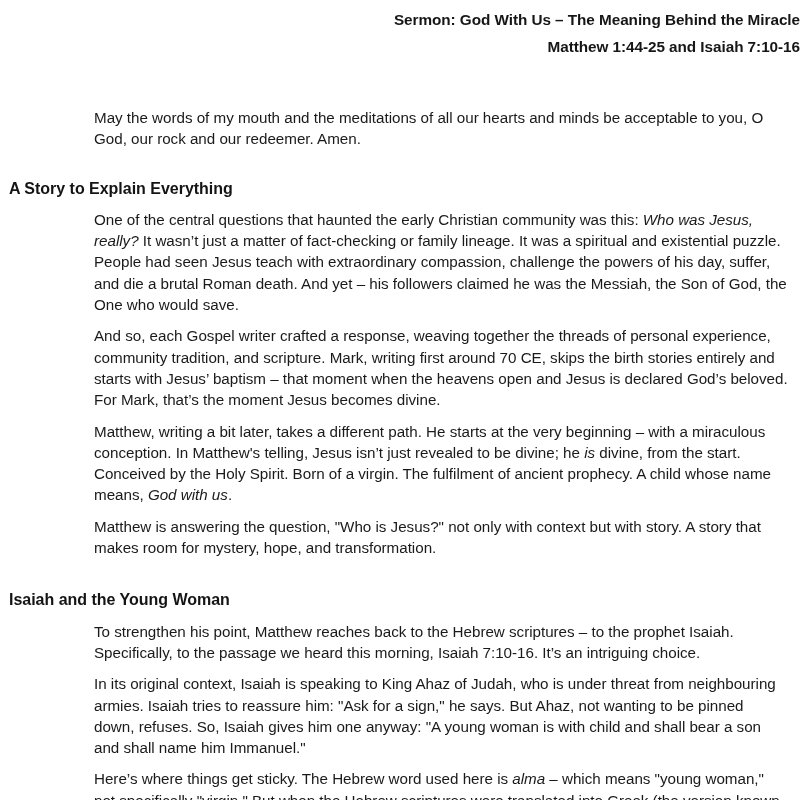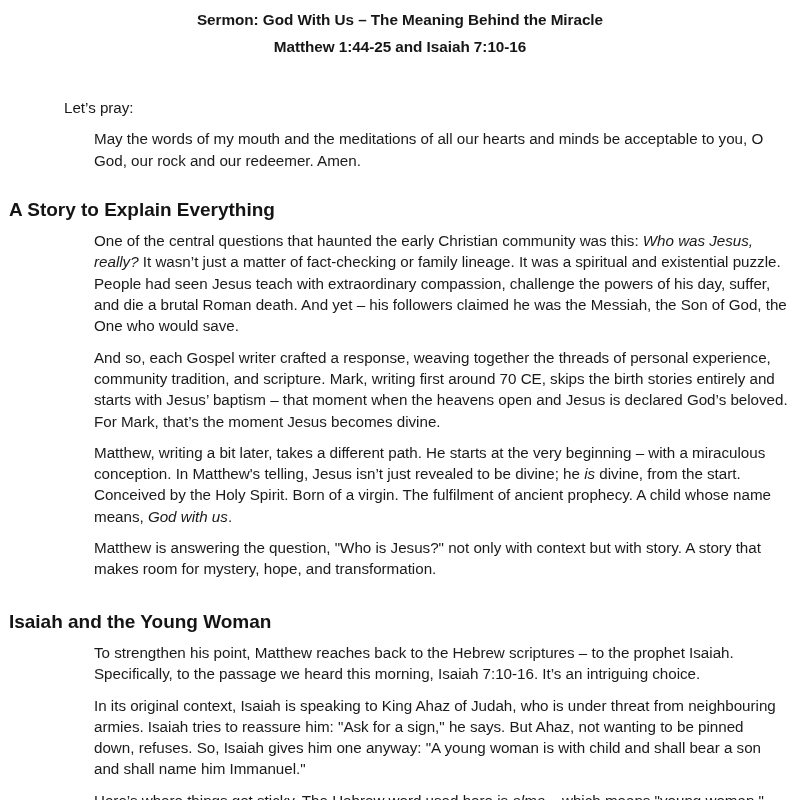--- a/index.html
+++ b/index.html
@@ -30,20 +30,21 @@
   .doc-title-block {
     padding-top: 6px;
     text-align: center;
   }
   .doc-title-line {
     font-size: 15.3px;
     font-weight: bold;
     line-height: 27px;
     letter-spacing: -0.05px;
     color: #161616;
+    text-align: right;
   }
 
   
   .para {
     font-size: 15.2px;
     line-height: 21.3px;
     color: #1a1a1a;
     margin: 0;
     text-align: left;
     letter-spacing: -0.02px;
@@ -55,21 +56,21 @@
     margin-right: 30px;
   }
   
   .indent-2 {
     margin-left: 94px;
     margin-right: 12px;
   }
 
   
   .section-heading {
-    font-size: 19px;
+    font-size: 16px;
     font-weight: bold;
     line-height: 21.3px;
     margin-left: 9px;
     color: #141414;
     letter-spacing: -0.02px;
   }
 
   
   .gap-after-title   { height: 37px; }
   .gap-sm            { height: 10px; }
@@ -84,21 +85,20 @@
 
 <div id="page">
 
   <div class="doc-title-block">
     <div class="doc-title-line">Sermon: God With Us – The Meaning Behind the Miracle</div>
     <div class="doc-title-line">Matthew 1:44-25 and Isaiah 7:10-16</div>
   </div>
 
   <div class="gap-after-title"></div>
 
-  <p class="para indent-1">Let’s pray:</p>
 
   <div class="gap-sm"></div>
 
   <p class="para indent-2">May the words of my mouth and the meditations of all our hearts and minds be acceptable to you, O God, our rock and our redeemer. Amen.</p>
 
   <div id="sections-root">
       <div class="gap-before-head"></div>
       <div class="section-heading">A Story to Explain Everything</div>
       <div class="gap-after-head"></div>
       <p class="para indent-2"><span>One of the central questions that haunted the early Christian community was this: </span><em class="it">Who was Jesus, really?</em><span> It wasn’t just a matter of fact-checking or family lineage. It was a spiritual and existential puzzle. People had seen Jesus teach with extraordinary compassion, challenge the powers of his day, suffer, and die a brutal Roman death. And yet – his followers claimed he was the Messiah, the Son of God, the One who would save.</span></p>

